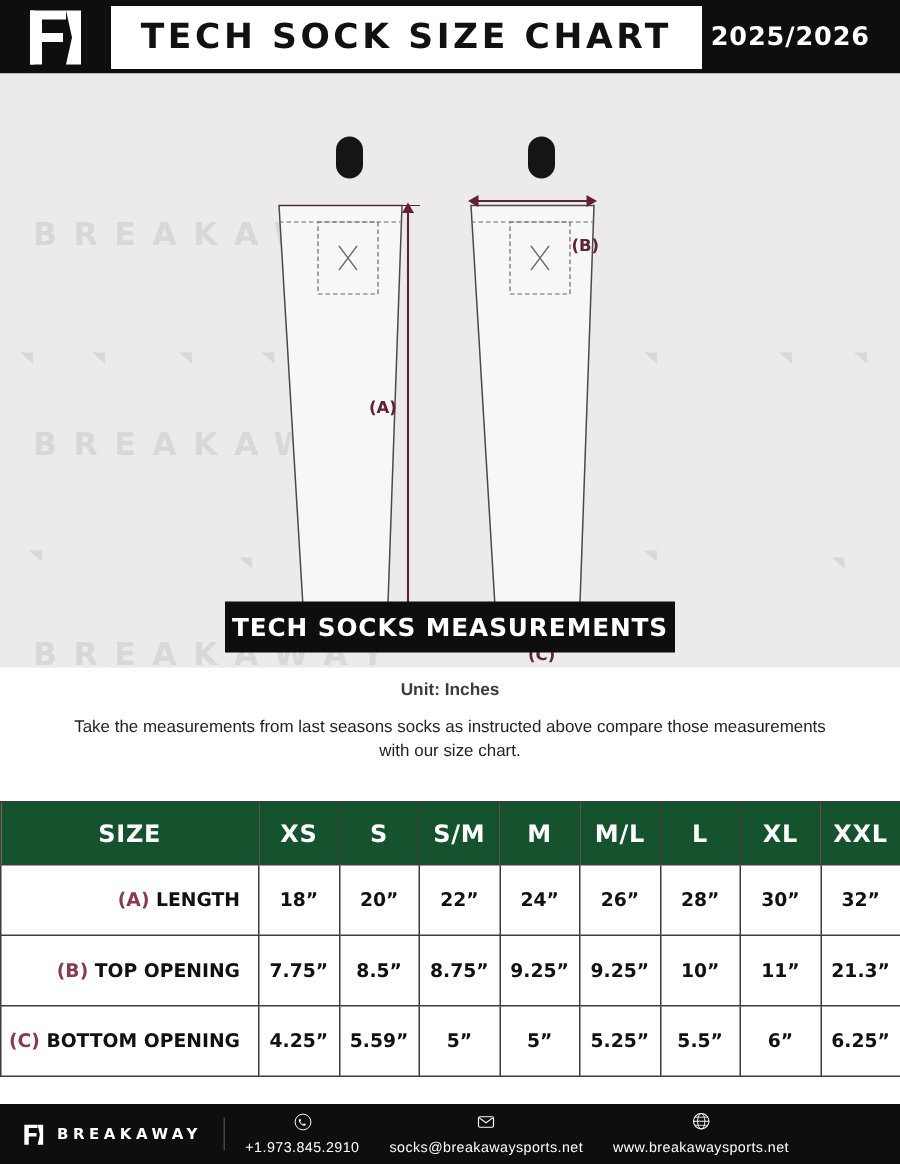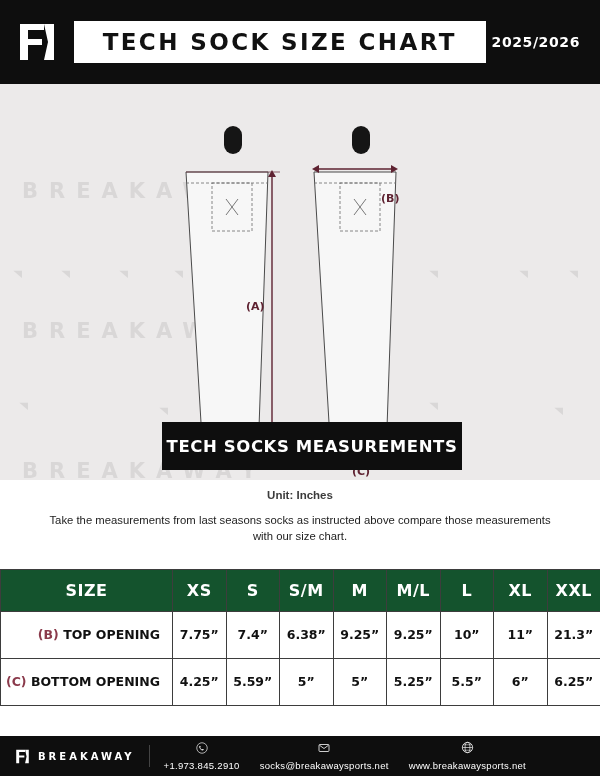--- a/index.html
+++ b/index.html
@@ -7,55 +7,55 @@
     width: 600px; height: 776px;
     font-family: "Liberation Sans", sans-serif;
     background: #ffffff;
     overflow: hidden;
     position: relative;
   }
   .page { width: 600px; height: 776px; position: relative; background: #fff; }
 
   
   .header {
-    height: 84px; background: #0e0e0e; display: flex; align-items: center;
+    height: 49px; background: #0e0e0e; display: flex; align-items: center;
     padding: 0 14px; position: relative;
   }
   .logo-b {
     width: 46px; height: 44px; position: relative; flex: 0 0 auto; margin-right: 8px;
   }
   .title-band {
     flex: 1; background: #ffffff; height: 42px; display: flex;
     align-items: center; justify-content: center; margin: 0 6px;
   }
   .title-band span {
     font-size: 23px; letter-spacing: 2.4px; font-weight: bold; color: #111;
     font-family: "DejaVu Sans", sans-serif;
   }
   .season {
-    color: #ffffff; font-size: 14px; font-weight: bold; letter-spacing: .6px;
+    color: #ffffff; font-size: 17px; font-weight: bold; letter-spacing: .6px;
     padding-right: 6px; font-family: "DejaVu Sans", sans-serif;
   }
 
   
   .diagram {
     position: relative; height: 396px; background: #eceaea; overflow: hidden;
   }
   .wm {
     position: absolute; color: #d9d7d7; font-weight: bold;
     font-family: "DejaVu Sans", sans-serif; user-select: none;
   }
   .wm-text { font-size: 21px; letter-spacing: 11px; }
   .wm-b { font-size: 27px; font-family: "DejaVu Serif", serif; }
 
   .socks { position: absolute; left: 0; top: 0; width: 600px; height: 396px; }
 
   
   .meas-band {
-    position: absolute; left: 162px; bottom: 10px; width: 300px; height: 48px;
+    position: absolute; left: 150px; bottom: 10px; width: 300px; height: 34px;
     background: #0e0e0e; color: #fff; display: flex; align-items: center;
     justify-content: center; font-size: 16.5px; letter-spacing: .6px;
     font-family: "DejaVu Sans", sans-serif; font-weight: bold;
   }
 
   .unit {
     text-align: center; font-size: 11.5px; color: #3c3c3c; 
     padding: 9px 0 7px; background: #fff; font-weight: bold;
   }
   .instructions {
@@ -196,24 +196,35 @@
         <th>S/M</th>
         <th>M</th>
         <th>M/L</th>
         <th>L</th>
         <th>XL</th>
         <th>XXL</th>
       </tr>
     </thead>
     <tbody>
       <tr>
+        <td class="rowlabel"><span class="rl">(A)</span> <span>LENGTH</span></td>
+        <td>18”</td>
+        <td>20”</td>
+        <td>22”</td>
+        <td>24”</td>
+        <td>26”</td>
+        <td>28”</td>
+        <td>30”</td>
+        <td>32”</td>
+      </tr>
+      <tr>
         <td class="rowlabel"><span class="rl">(B)</span> <span>TOP OPENING</span></td>
         <td>7.75”</td>
-        <td>7.4”</td>
-        <td>6.38”</td>
+        <td>8.5”</td>
+        <td>8.75”</td>
         <td>9.25”</td>
         <td>9.25”</td>
         <td>10”</td>
         <td>11”</td>
         <td>21.3”</td>
       </tr>
       <tr>
         <td class="rowlabel"><span class="rl">(C)</span> <span>BOTTOM OPENING</span></td>
         <td>4.25”</td>
         <td>5.59”</td>

